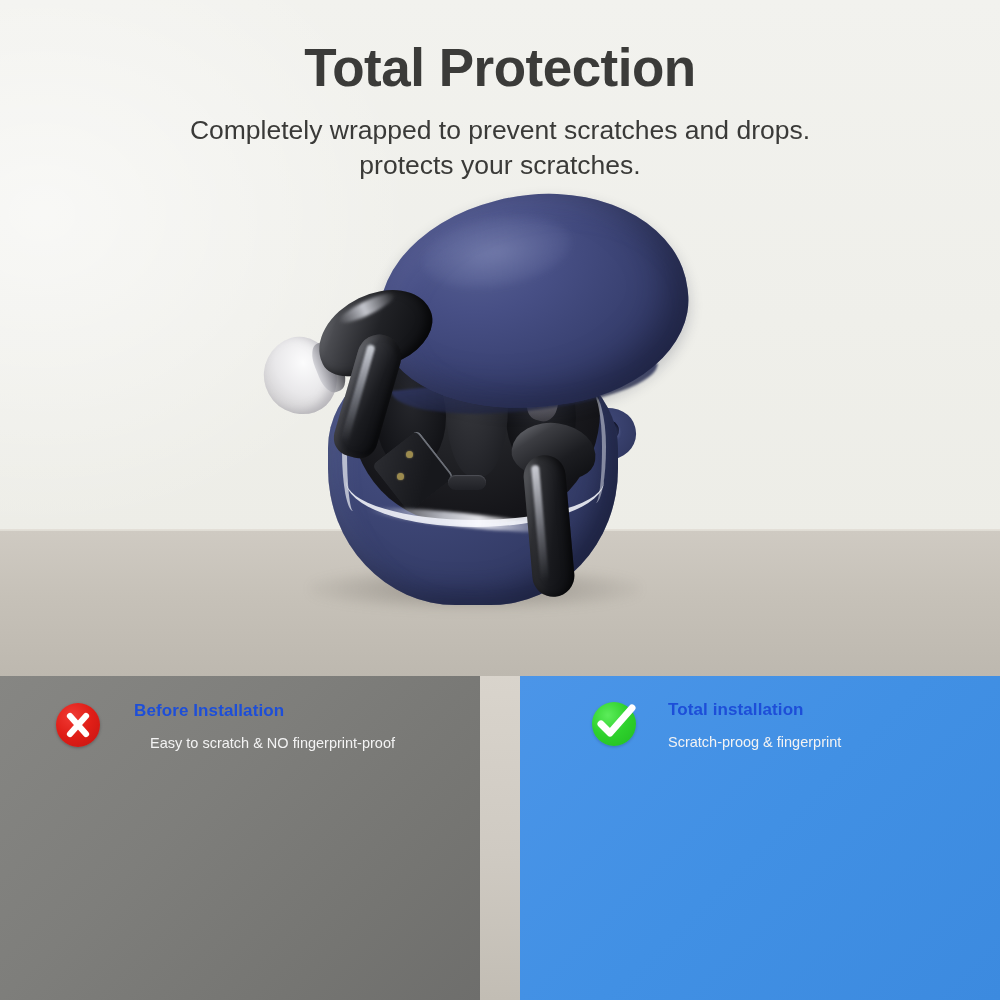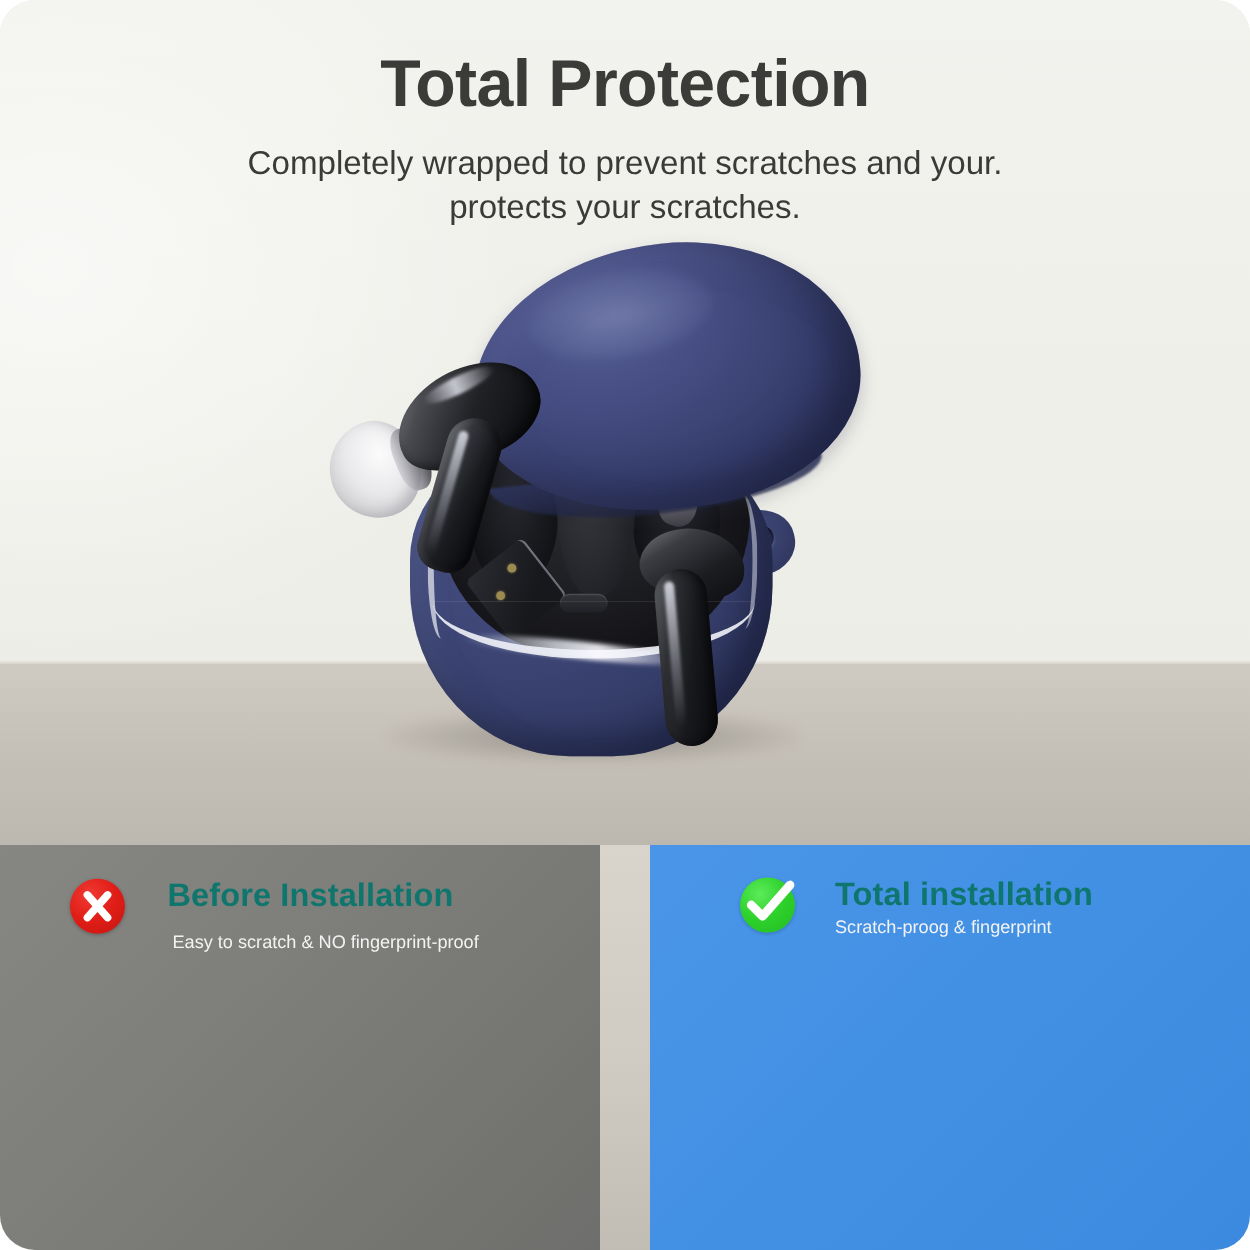--- a/index.html
+++ b/index.html
@@ -9,21 +9,20 @@
   }
   body {
     font-family: "Liberation Sans", sans-serif;
   }
   .page {
     position: relative;
     width: 1000px;
     height: 1000px;
     overflow: hidden;
     background: #EFEFEA;
-    border-radius: 28px;
   }
 
   
   .hero {
     position: absolute;
     left: 0; top: 0;
     width: 1000px;
     height: 676px;
     overflow: hidden;
     background: #F0F0EB;
@@ -400,51 +399,51 @@
   }
   .badge-check {
     left: 592px; top: 702px;
     background: radial-gradient(circle at 36% 30%, #5CEC5A 0%, #2ED12C 48%, #22BC22 100%);
     box-shadow: 0 1px 3px rgba(0,0,0,0.20);
   }
   .badge svg { display: block; }
 
   .panel-heading {
     position: absolute;
-    font-size: 26px;
+    font-size: 17px;
     font-weight: bold;
-    color: #0f766e;
+    color: #1d4ed8;
     letter-spacing: 0.1px;
     white-space: nowrap;
   }
   .panel-sub {
     position: absolute;
     font-size: 14.5px;
     font-weight: normal;
     color: #F3F3F3;
     white-space: nowrap;
   }
   .h-before { left: 134px; top: 701px; }
-  .s-before { left: 138px; top: 735px; margin-top: 11px; }
+  .s-before { left: 150px; top: 735px; }
   .h-after  { left: 668px; top: 700px; }
   .s-after  { left: 668px; top: 734px; }
 </style>
 </head>
 <body>
 
 <div class="page">
 
   <div class="hero">
     <div class="hero-wall"></div>
     <div class="hero-table-edge"></div>
     <div class="hero-table"></div>
 
     <div class="hero-title">Total Protection</div>
     <div class="hero-sub">
-      <div>Completely wrapped to prevent scratches and your.</div>
+      <div>Completely wrapped to prevent scratches and drops.</div>
       <div>protects your scratches.</div>
     </div>
 
     <div class="product">
       <div class="prod-shadow"></div>
 
       <div class="case-tab"></div>
       <div class="case-tab-hole"></div>
 
       <div class="case-body"></div>

